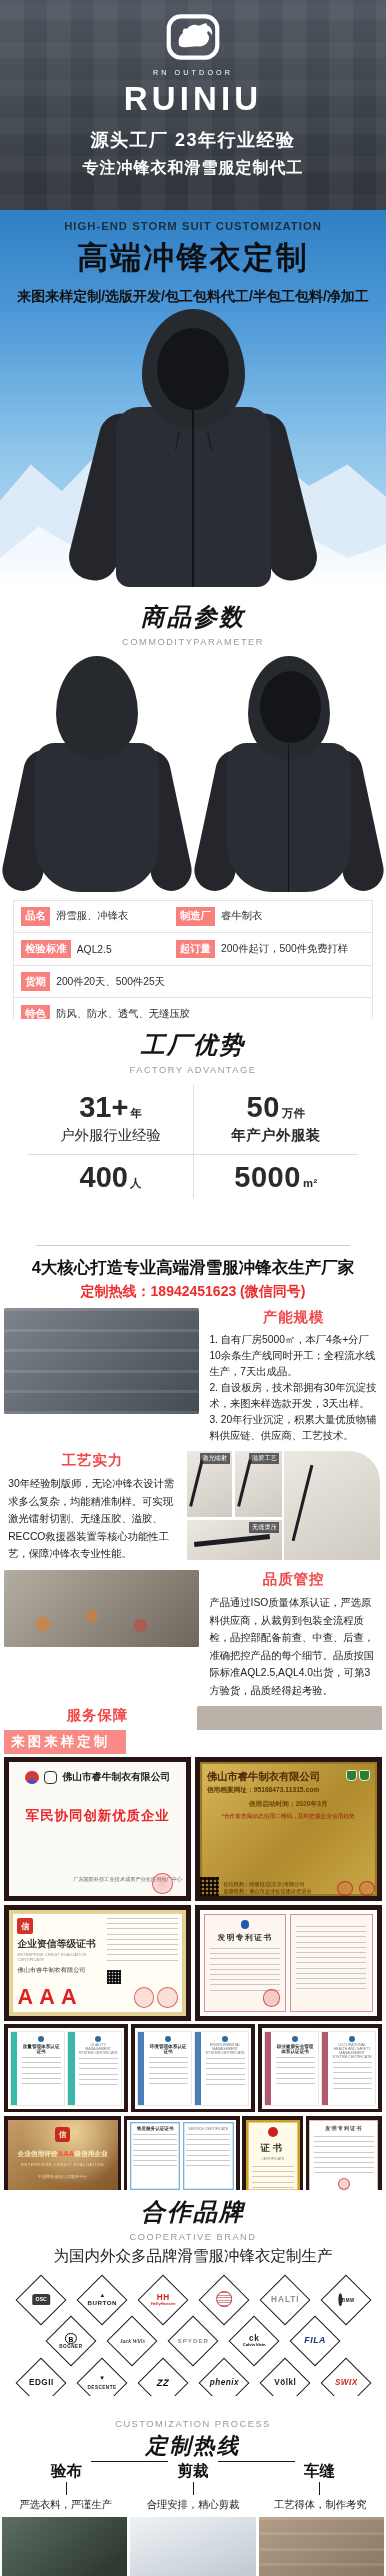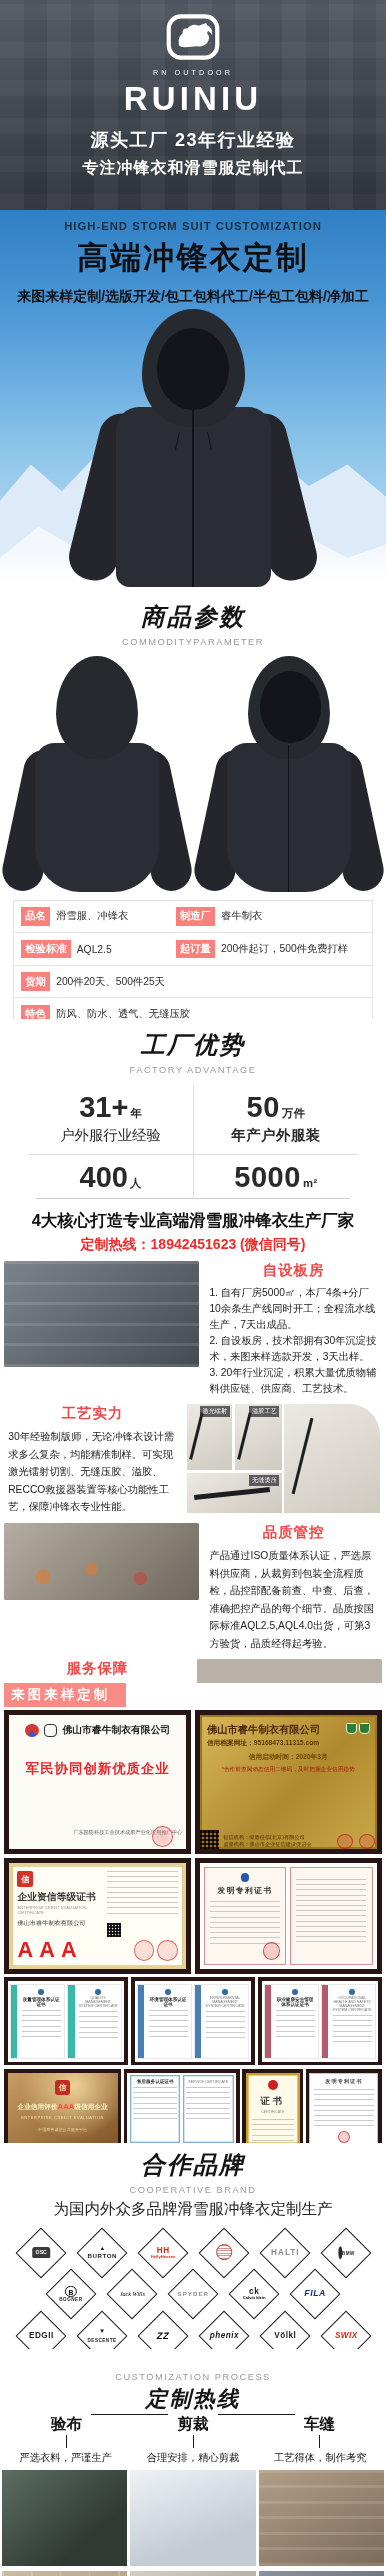--- a/index.html
+++ b/index.html
@@ -78,21 +78,21 @@
   .sec-adv .sec-title { padding-top:10.3px; }
   .adv-grid { width:330px; margin:9.3px auto 0; display:flex; flex-wrap:wrap; }
   .adv-cell { width:50%; padding:8.2px 0 9.3px; text-align:center; }
   .adv-cell.bl { border-left:0.5px solid #ddd; }
   .adv-cell.bt { border-top:0.5px solid #ddd; }
   .adv-num { font-size:29px; font-weight:bold; color:#2a2a2a; line-height:1; }
   .adv-unit { font-size:11.3px; font-weight:bold; color:#2a2a2a; margin-left:2.1px; }
   .adv-desc { font-size:14.4px; color:#2a2a2a; margin-top:4.1px; }
 
   
-  .sec-core { height:485px; overflow:hidden; }
+  .sec-core { height:485px; overflow:hidden;margin-top:47px; }
   .core-divider { height:0.5px; background:#ccc; margin:0 36px 11.3px; }
   .core-heading { text-align:center; font-size:16.5px; font-weight:bold; color:#111; }
   .core-hotline { text-align:center; font-size:14px; font-weight:bold; color:#ef2b2b; margin-top:4.1px; }
   .core-block { display:flex; gap:6.2px; padding:0 4.1px; margin-top:7.2px; }
   .cb-media { border-radius:1.5px; }
   .cb-text { flex:1; padding:0 4.1px; }
   .cb-title { text-align:center; font-size:14.4px; font-weight:bold; color:#f04848; letter-spacing:1px; }
   .cb-list { margin-top:5.2px; font-size:10.3px; color:#222; line-height:1.55; }
   .cb-par { margin-top:5.2px; font-size:10.3px; color:#222; line-height:1.7; }
   .ph-factory1 { width:195px; height:106px;
@@ -388,21 +388,21 @@
   </section>
 
   <section class="sec-core">
     <div class="core-divider"></div>
     <div class="core-heading">4大核心打造专业高端滑雪服冲锋衣生产厂家</div>
     <div class="core-hotline">定制热线：18942451623 (微信同号)</div>
 
     <div class="core-block">
       <div class="cb-media ph-factory1"></div>
       <div class="cb-text">
-        <div class="cb-title">自设板房</div>
+        <div class="cb-title">产能规模</div>
         <div class="cb-list">
           <div>1. 自有厂房5000㎡，本厂4条+分厂10余条生产线同时开工；全程流水线生产，7天出成品。</div>
           <div>2. 自设板房，技术部拥有30年沉淀技术，来图来样选款开发，3天出样。</div>
           <div>3. 20年行业沉淀，积累大量优质物辅料供应链、供应商、工艺技术。</div>
         </div>
       </div>
     </div>
 
     <div class="core-block">
       <div class="cb-text">

